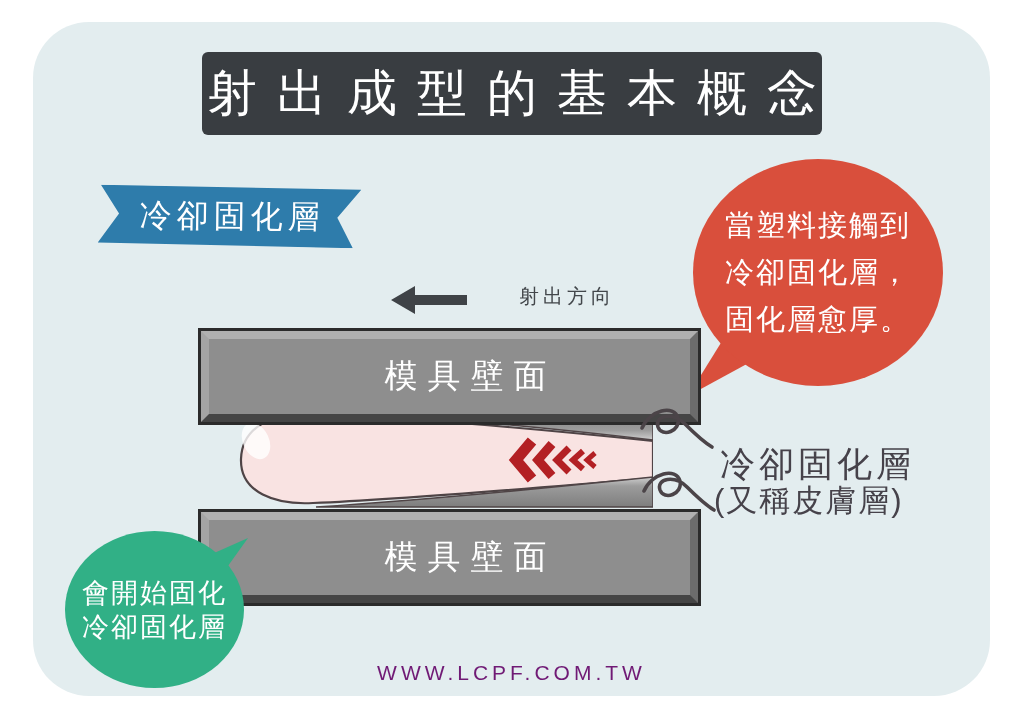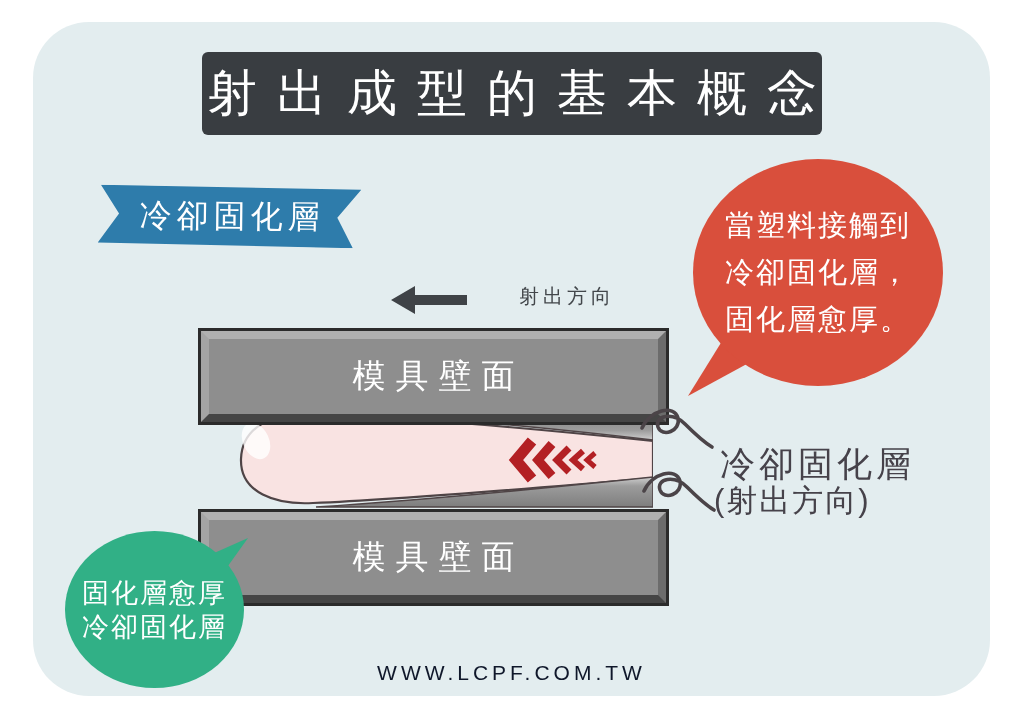--- a/index.html
+++ b/index.html
@@ -23,39 +23,39 @@
   .red-bubble div{color:#ffffff;font-size:29px;line-height:47px;letter-spacing:2px;white-space:nowrap;}
   .red-tail{position:absolute;left:688px;top:338px;width:62px;height:58px;background:#d94f3c;
         clip-path:polygon(0 100%,58% 0,100% 42%);z-index:1;}
 
   .inj-arrow{position:absolute;left:391px;top:286px;z-index:1;}
   .inj-label{position:absolute;left:484px;top:283px;font-size:20px;color:#43474b;letter-spacing:4px;white-space:nowrap;margin-left:35px;}
 
   .bar{position:absolute;left:201px;width:449px;height:75px;background:#8e8e8e;
         border:8px solid;border-color:#b0b0b0 #6c6c6c #454545 #a4a4a4;
         box-shadow:0 0 0 3px #2b2b2b;display:flex;align-items:center;justify-content:center;
-        box-sizing:content-box;z-index:3;}
+        box-sizing:content-box;z-index:3;padding-left:32px;}
   .bar span{color:#ffffff;font-size:33px;font-weight:500;letter-spacing:10px;padding-left:10px;white-space:nowrap;}
   .bar-top{top:331px;}
   .bar-bottom{top:512px;}
 
   .flow-svg{position:absolute;left:198px;top:407px;z-index:2;}
   .curl-svg{position:absolute;left:628px;top:404px;z-index:4;}
 
   .skin-label-1{position:absolute;left:720px;top:441px;font-size:35px;color:#46424a;letter-spacing:4px;white-space:nowrap;}
   .skin-label-2{position:absolute;left:714px;top:480px;font-size:31px;color:#46424a;letter-spacing:2px;white-space:nowrap;}
 
   .green-bubble{position:absolute;left:65px;top:531px;width:179px;height:157px;border-radius:50%;
         background:#31b086;display:flex;flex-direction:column;align-items:center;justify-content:center;z-index:5;}
   .green-bubble div{color:#ffffff;font-size:27px;line-height:34px;letter-spacing:2px;white-space:nowrap;}
   .green-tail{position:absolute;left:190px;top:538px;width:58px;height:47px;background:#31b086;
         clip-path:polygon(100% 0,0 55%,42% 100%);z-index:4;}
 
   .footer{position:absolute;left:33px;top:661px;width:957px;text-align:center;
-        font-size:21px;color:#0f172a;letter-spacing:4px;}
+        font-size:21px;color:#701a75;letter-spacing:4px;}
 </style>
 </head>
 <body>
 
 <div id="stage">
 
   <div class="card"></div>
 
   <div class="title-banner">
     <span>射出成型的基本概念</span>
@@ -114,23 +114,23 @@
   <svg class="curl-svg" width="118" height="122" viewBox="0 0 118 122">
     <g fill="none" stroke="#4b4448" stroke-width="3.6" stroke-linecap="round">
       <path d="M 14 24 C 22 6 46 0 50 14 C 53 27 34 34 30 23 C 26 11 45 8 57 20 C 66 29 74 37 84 43"></path>
       <g transform="translate(2,63)">
         <path d="M 14 24 C 22 6 46 0 50 14 C 53 27 34 34 30 23 C 26 11 45 8 57 20 C 66 29 74 37 84 43"></path>
       </g>
     </g>
   </svg>
 
   <div class="skin-label-1">冷卻固化層</div>
-  <div class="skin-label-2">(射出方向)</div>
+  <div class="skin-label-2">(又稱皮膚層)</div>
 
   <div class="green-tail"></div>
   <div class="green-bubble">
-    <div>固化層愈厚</div>
+    <div>會開始固化</div>
     <div>冷卻固化層</div>
   </div>
 
   <div class="footer">WWW.LCPF.COM.TW</div>
 
 </div>
 
 </body></html>

